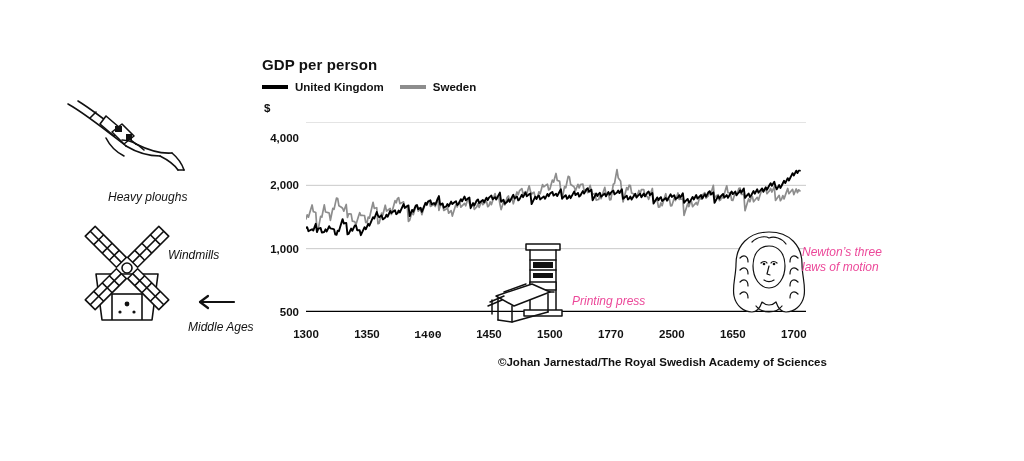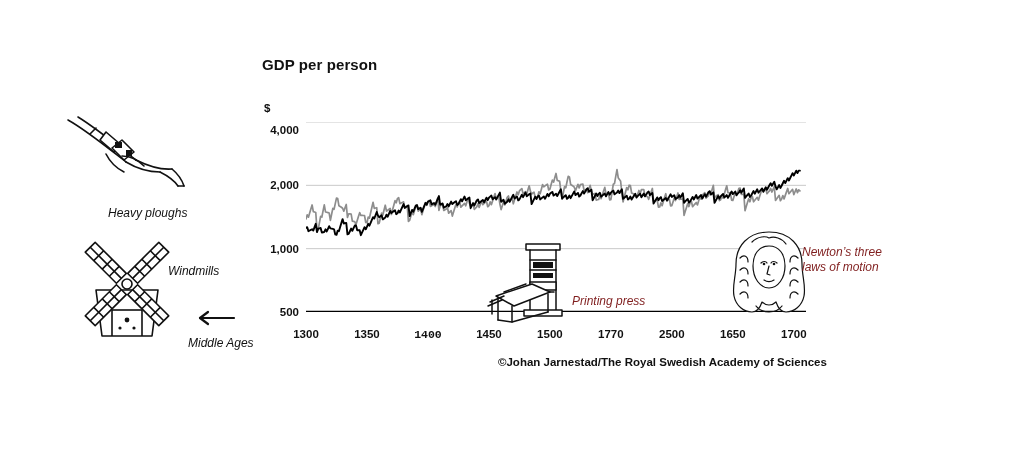--- a/index.html
+++ b/index.html
@@ -19,21 +19,21 @@
   #stage {
     position: absolute;
     left: 0; top: 0;
     width: 1024px; height: 461px;
   }
 
   
   .illus-col {
     position: absolute;
     left: 60px;
-    top: 114px;
+    top: 98px;
     width: 200px;
     height: 250px;
   }
   .illus-caption {
     position: absolute;
     font-style: italic;
     font-size: 12px;
     color: #111;
     white-space: nowrap;
   }
@@ -118,21 +118,21 @@
     font-size: 11.5px;
     font-weight: bold;
     white-space: nowrap;
   }
 
   .annot {
     position: absolute;
     font-style: italic;
     font-size: 12px;
     line-height: 1.25;
-    color: #7f1d1d;
+    color: #ec4899;
   }
   .annot-press { left: 572px; top: 294px; }
   .annot-newton { left: 802px; top: 245px; width: 110px; }
 
   .credit {
     position: absolute;
     left: 498px;
     top: 356px;
     font-size: 11.5px;
     font-weight: bold;
@@ -220,39 +220,49 @@
         </g>
       </svg>
     </div>
     <div class="illus-caption cap-middleages">Middle Ages</div>
   </div>
 
   <div class="chart-block">
 
     <div class="chart-title">GDP per person</div>
 
+    <div class="legend">
+      <div class="legend-item">
+        <span class="legend-swatch"></span>
+        <span>United Kingdom</span>
+      </div>
+      <div class="legend-item">
+        <span class="legend-swatch grey"></span>
+        <span>Sweden</span>
+      </div>
+    </div>
 
     <div class="unit-label">$</div>
 
     <div class="plot-area" id="plot-area">
       <svg class="plot-svg" id="plot-svg" width="500" height="190" viewBox="0 0 500 190">
         <g id="gridlines">
             <line x1="0" x2="500" y1="126.66666666666667" y2="126.66666666666667" stroke="#c9c9c9" stroke-width="1"></line>
             <line x1="0" x2="500" y1="63.33333333333334" y2="63.33333333333334" stroke="#c9c9c9" stroke-width="1"></line>
             <line x1="0" x2="500" y1="0" y2="0" stroke="#c9c9c9" stroke-width="1"></line>
           </g>
         <polyline id="series-sweden" fill="none" stroke="#8d8d8d" stroke-width="1.7" stroke-linejoin="round" stroke-linecap="round" points="0.00,96.95 1.22,92.77 2.44,95.15 3.66,91.00 4.88,86.94 6.10,82.97 7.32,89.69 8.54,90.05 9.76,90.54 10.98,107.32 12.20,107.68 13.41,100.93 14.63,94.45 15.85,95.03 17.07,88.84 18.29,82.87 19.51,89.97 20.73,90.21 21.95,90.58 23.17,91.09 24.39,98.38 25.61,92.26 26.83,86.35 28.05,87.28 29.27,81.58 30.49,76.07 31.71,76.62 32.93,83.78 34.15,84.45 35.37,85.27 36.59,86.24 37.80,89.24 39.02,85.83 40.24,82.49 41.46,95.41 42.68,91.80 43.90,91.83 45.12,91.98 46.34,99.10 47.56,99.34 48.78,99.71 50.00,102.56 51.22,98.50 52.44,94.52 53.66,90.64 54.88,93.49 56.10,93.45 57.32,93.52 58.54,93.70 59.76,100.50 60.98,100.76 62.20,95.13 63.41,96.17 64.63,90.73 65.85,85.45 67.07,80.32 68.29,86.36 69.51,86.01 70.73,85.73 71.95,101.78 73.17,101.29 74.39,96.10 75.61,91.06 76.83,93.00 78.05,88.05 79.27,83.24 80.49,89.20 81.71,88.23 82.93,87.33 84.15,86.52 85.37,92.46 86.59,87.75 87.80,83.17 89.02,78.69 90.24,80.84 91.46,76.43 92.68,75.76 93.90,81.67 95.12,81.00 96.34,80.41 97.56,79.90 98.78,85.47 100.00,84.60 101.22,83.80 102.44,99.34 103.66,98.28 104.88,94.04 106.10,89.90 107.32,92.72 108.54,88.59 109.76,84.56 110.98,83.46 112.20,89.12 113.41,87.99 114.63,86.94 115.85,92.65 117.07,88.53 118.29,84.51 119.51,80.58 120.73,83.25 121.95,79.33 123.17,78.59 124.39,84.45 125.61,83.70 126.83,83.04 128.05,82.45 129.27,84.58 130.49,80.31 131.71,76.12 132.93,88.33 134.15,83.94 135.37,83.09 136.59,82.32 137.80,88.51 139.02,87.74 140.24,87.05 141.46,85.74 142.68,91.20 143.90,89.85 145.12,88.57 146.34,94.06 147.56,90.04 148.78,86.11 150.00,82.26 151.22,85.03 152.44,81.19 153.66,79.90 154.88,85.21 156.10,83.88 157.32,82.62 158.54,81.43 159.76,83.83 160.98,79.80 162.20,75.85 163.41,81.23 164.63,84.14 165.85,82.84 167.07,81.62 168.29,87.36 169.51,86.11 170.73,84.93 171.95,81.76 173.17,85.38 174.39,82.17 175.61,79.03 176.83,82.67 178.05,81.45 179.27,80.30 180.49,79.22 181.71,84.76 182.93,83.65 184.15,79.85 185.37,82.67 186.59,78.87 187.80,75.14 189.02,71.50 190.24,76.64 191.46,75.31 192.68,74.03 193.90,82.08 195.12,87.62 196.34,83.69 197.56,79.84 198.78,82.99 200.00,79.14 201.22,75.37 202.44,73.93 203.66,79.29 204.88,77.81 206.10,76.40 207.32,81.78 208.54,77.76 209.76,73.82 210.98,69.98 212.20,72.77 213.41,68.93 214.63,67.71 215.85,66.56 217.07,71.87 218.29,70.69 219.51,69.57 220.73,71.92 221.95,67.80 223.17,63.78 224.39,69.13 225.61,71.99 226.83,71.02 228.05,70.13 229.27,76.25 230.49,75.35 231.71,74.54 232.93,69.76 234.15,71.86 235.37,67.17 236.59,62.59 237.80,64.86 239.02,63.89 240.24,62.99 241.46,62.17 242.68,68.00 243.90,67.17 245.12,62.58 246.34,58.11 247.56,60.17 248.78,55.76 250.00,51.45 251.22,58.35 252.44,58.80 253.66,59.39 254.88,69.41 256.10,77.00 257.32,70.74 258.54,64.70 259.76,65.80 260.98,59.97 262.20,54.33 263.41,54.95 264.63,62.48 265.85,63.23 267.07,64.15 268.29,65.24 269.51,68.71 270.73,65.50 271.95,62.35 273.17,65.85 274.39,62.66 275.61,62.29 276.83,62.02 278.05,68.26 279.27,68.01 280.49,67.86 281.71,70.67 282.93,66.97 284.15,63.35 285.37,69.12 286.59,72.39 287.80,71.88 289.02,71.48 290.24,78.13 291.46,77.75 292.68,77.48 293.90,73.65 295.12,76.68 296.34,72.85 297.56,69.09 298.78,65.42 300.00,71.80 301.22,71.51 302.44,71.33 303.66,77.84 304.88,77.69 306.10,69.75 307.32,62.19 308.54,61.43 309.76,54.39 310.98,47.65 312.20,55.70 313.41,57.38 314.63,59.27 315.85,70.75 317.07,79.90 318.29,74.99 319.51,70.21 320.73,65.56 321.95,67.81 323.17,63.21 324.39,63.65 325.61,71.01 326.83,71.56 328.05,72.25 329.27,73.11 330.49,76.01 331.71,72.20 332.93,68.47 334.15,71.44 335.37,67.71 336.59,67.63 337.80,67.65 339.02,74.24 340.24,74.32 341.46,74.51 342.68,77.34 343.90,73.63 345.12,70.00 346.34,66.45 347.56,79.09 348.78,78.71 350.00,78.44 351.22,78.28 352.44,85.03 353.66,84.91 354.88,80.84 356.10,83.66 357.32,79.60 358.54,75.62 359.76,71.74 360.98,78.06 362.20,77.68 363.41,77.40 364.63,83.85 365.85,83.60 367.07,79.67 368.29,75.83 369.51,78.54 370.73,74.71 371.95,70.96 373.17,77.30 374.39,77.13 375.61,77.06 376.83,77.09 378.05,93.37 379.27,89.33 380.49,85.38 381.71,81.52 382.93,84.56 384.15,80.70 385.37,79.27 386.59,84.72 387.80,83.26 389.02,81.86 390.24,80.52 391.46,82.98 392.68,78.73 393.90,74.57 395.12,77.15 396.34,73.02 397.56,71.81 398.78,70.66 400.00,76.06 401.22,74.89 402.44,73.78 403.66,69.53 404.88,71.70 406.10,67.50 407.32,63.38 408.54,75.55 409.76,74.49 410.98,73.51 412.20,72.61 413.41,78.63 414.63,77.71 415.85,73.47 417.07,76.15 418.29,71.92 419.51,67.80 420.73,63.76 421.95,70.61 423.17,70.75 424.39,71.02 425.61,78.07 426.83,78.42 428.05,74.59 429.27,70.84 430.49,73.66 431.71,69.90 432.93,66.23 434.15,66.10 435.37,72.39 436.59,72.30 437.80,72.31 439.02,88.64 440.24,84.57 441.46,80.59 442.68,76.70 443.90,79.75 445.12,75.85 446.34,74.37 447.56,79.79 448.78,78.26 450.00,76.80 451.22,75.41 452.44,78.21 453.66,74.26 454.88,70.39 456.10,66.61 457.32,69.41 458.54,67.95 459.76,66.55 460.98,71.72 462.20,70.28 463.41,68.91 464.63,66.27 465.85,70.03 467.07,67.34 468.29,64.71 469.51,78.39 470.73,76.65 471.95,74.99 473.17,73.38 474.39,78.71 475.61,77.06 476.83,73.53 478.05,76.94 479.27,73.38 480.49,69.90 481.71,66.49 482.93,71.76 484.15,70.24 485.37,68.78 486.59,67.38 487.80,72.56 489.02,69.71 490.24,66.93 491.46,70.71 492.68,67.88 493.90,68.99"></polyline>
         <polyline id="series-uk" fill="none" stroke="#000000" stroke-width="1.9" stroke-linejoin="round" stroke-linecap="round" points="0.00,105.86 1.22,105.17 2.44,109.21 3.66,108.52 4.88,107.85 6.10,107.23 7.32,108.48 8.54,105.10 9.76,101.78 10.98,110.15 12.20,106.75 13.41,106.35 14.63,106.01 15.85,110.58 17.07,110.25 18.29,109.96 19.51,107.29 20.73,109.46 21.95,106.80 23.17,104.17 24.39,106.38 25.61,106.61 26.83,106.92 28.05,107.29 29.27,112.44 30.49,112.88 31.71,108.63 32.93,109.20 34.15,105.07 35.37,101.04 36.59,97.11 37.80,101.46 39.02,101.15 40.24,100.89 41.46,112.32 42.68,111.94 43.90,109.24 45.12,106.57 46.34,108.83 47.56,106.16 48.78,103.53 50.00,103.48 51.22,108.28 52.44,108.25 53.66,108.29 54.88,113.17 56.10,110.46 57.32,107.80 58.54,105.17 59.76,107.29 60.98,104.66 62.20,101.78 63.41,103.66 64.63,100.79 65.85,97.96 67.07,95.18 68.29,96.53 69.51,93.24 70.73,90.01 71.95,93.51 73.17,95.17 74.39,94.24 75.61,93.35 76.83,97.38 78.05,96.47 79.27,95.60 80.49,92.70 81.71,94.66 82.93,91.78 84.15,88.94 85.37,90.94 86.59,90.02 87.80,89.14 89.02,88.29 90.24,92.19 91.46,91.33 92.68,88.50 93.90,90.43 95.12,87.61 96.34,84.83 97.56,82.09 98.78,85.90 100.00,85.03 101.22,84.19 102.44,83.38 103.66,94.09 104.88,90.96 106.10,87.88 107.32,89.76 108.54,86.70 109.76,83.69 110.98,82.98 112.20,87.12 113.41,86.40 114.63,85.72 115.85,89.88 117.07,86.82 118.29,83.82 119.51,80.86 120.73,82.67 121.95,79.73 123.17,79.02 124.39,78.36 125.61,82.37 126.83,81.69 128.05,81.06 129.27,82.78 130.49,79.84 131.71,76.95 132.93,74.10 134.15,82.79 135.37,82.08 136.59,81.41 137.80,85.70 139.02,85.02 140.24,84.39 141.46,81.98 142.68,84.42 143.90,82.00 145.12,79.61 146.34,82.07 147.56,81.07 148.78,80.12 150.00,79.19 151.22,83.03 152.44,82.09 153.66,79.60 154.88,77.15 156.10,79.38 157.32,76.92 158.54,74.49 159.76,78.25 160.98,77.31 162.20,76.41 163.41,75.54 164.63,86.21 165.85,83.64 167.07,81.11 168.29,83.53 169.51,80.99 170.73,78.48 171.95,77.39 173.17,81.16 174.39,80.05 175.61,78.97 176.83,77.92 178.05,80.34 179.27,77.96 180.49,75.62 181.71,78.04 182.93,75.69 184.15,74.62 185.37,73.59 186.59,77.24 187.80,76.18 189.02,75.16 190.24,77.52 191.46,75.18 192.68,72.88 193.90,70.60 195.12,79.89 196.34,78.83 197.56,77.81 198.78,81.74 200.00,80.69 201.22,79.68 202.44,77.31 203.66,79.80 204.88,77.41 206.10,75.06 207.32,72.74 208.54,76.54 209.76,75.54 210.98,74.58 212.20,78.39 213.41,77.41 214.63,75.07 215.85,72.76 217.07,75.15 218.29,72.83 219.51,70.54 220.73,74.28 221.95,73.31 223.17,72.37 224.39,71.46 225.61,82.13 226.83,79.60 228.05,77.10 229.27,74.65 230.49,77.07 231.71,74.59 232.93,73.58 234.15,77.44 235.37,76.40 236.59,75.40 237.80,74.43 239.02,76.78 240.24,74.32 241.46,71.90 242.68,74.27 243.90,71.84 245.12,70.85 246.34,69.89 247.56,73.63 248.78,72.65 250.00,71.70 251.22,74.10 252.44,71.79 253.66,69.51 254.88,67.26 256.10,76.61 257.32,75.42 258.54,74.26 259.76,73.14 260.98,76.89 262.20,75.75 263.41,73.51 264.63,76.14 265.85,73.88 267.07,71.65 268.29,69.45 269.51,73.14 270.73,72.01 271.95,70.91 273.17,74.61 274.39,73.49 275.61,71.28 276.83,69.10 278.05,71.63 279.27,69.44 280.49,67.27 281.71,66.22 282.93,69.80 284.15,68.73 285.37,67.69 286.59,78.25 287.80,75.96 289.02,73.69 290.24,71.46 291.46,74.12 292.68,71.86 293.90,70.82 295.12,74.67 296.34,73.61 297.56,72.58 298.78,71.59 300.00,74.27 301.22,72.14 302.44,70.04 303.66,72.73 304.88,70.61 306.10,69.60 307.32,68.63 308.54,72.36 309.76,71.37 310.98,70.41 312.20,68.46 313.41,71.13 314.63,69.15 315.85,67.21 317.07,76.88 318.29,75.79 319.51,74.73 320.73,73.71 321.95,77.58 323.17,76.53 324.39,74.59 325.61,77.54 326.83,75.57 328.05,73.63 329.27,71.72 330.49,75.32 331.71,74.10 332.93,72.91 334.15,71.74 335.37,75.30 336.59,73.38 337.80,71.50 339.02,74.33 340.24,72.42 341.46,70.54 342.68,69.50 343.90,73.10 345.12,72.04 346.34,71.02 347.56,81.63 348.78,79.51 350.00,77.43 351.22,75.38 352.44,78.23 353.66,76.15 354.88,75.13 356.10,79.01 357.32,77.98 358.54,76.97 359.76,76.00 360.98,78.67 362.20,76.51 363.41,74.38 364.63,72.28 365.85,74.91 367.07,74.03 368.29,73.18 369.51,77.07 370.73,76.20 371.95,75.38 373.17,73.18 374.39,75.63 375.61,73.42 376.83,71.24 378.05,80.73 379.27,79.44 380.49,78.19 381.71,76.97 382.93,80.66 384.15,79.42 385.37,77.14 386.59,74.90 387.80,77.48 389.02,75.22 390.24,73.00 391.46,76.61 392.68,75.39 393.90,74.20 395.12,73.04 396.34,76.60 397.56,74.37 398.78,72.16 400.00,74.69 401.22,72.47 402.44,70.28 403.66,69.14 404.88,72.64 406.10,71.47 407.32,70.33 408.54,80.86 409.76,78.54 410.98,76.25 412.20,74.00 413.41,76.66 414.63,74.39 415.85,73.15 417.07,71.94 418.29,75.56 419.51,74.33 420.73,73.13 421.95,75.83 423.17,73.68 424.39,71.56 425.61,69.47 426.83,72.13 428.05,70.82 429.27,69.54 430.49,72.99 431.71,71.69 432.93,70.41 434.15,68.25 435.37,70.74 436.59,68.56 437.80,66.41 439.02,75.95 440.24,74.45 441.46,72.97 442.68,71.52 443.90,75.00 445.12,73.52 446.34,71.29 447.56,69.08 448.78,71.71 450.00,69.49 451.22,67.29 452.44,70.70 453.66,69.25 454.88,67.84 456.10,66.44 457.32,69.80 458.54,67.51 459.76,65.25 460.98,67.74 462.20,65.46 463.41,63.22 464.63,61.20 465.85,63.83 467.07,61.79 468.29,59.77 469.51,64.47 470.73,67.30 471.95,65.17 473.17,63.07 474.39,65.91 475.61,63.78 476.83,61.25 478.05,58.76 479.27,61.11 480.49,58.60 481.71,56.13 482.93,58.50 484.15,56.02 485.37,53.58 486.59,51.17 487.80,53.51 489.02,51.09 490.24,48.70 491.46,51.07 492.68,48.67 493.90,48.60"></polyline>
         <line id="axis-x" x1="0" y1="190" x2="500" y2="190" stroke="#000" stroke-width="2.4"></line>
       </svg>
       <div id="ytick-layer">
           <div class="ytick" style="top: 190px;">500</div>
           <div class="ytick" style="top: 126.667px;">1,000</div>
           <div class="ytick" style="top: 63.3333px;">2,000</div>
-          <div class="ytick" style="top: 8px; text-align: center;">4,000</div>
+          <div class="ytick" style="top: 16px; text-align: center;">4,000</div>
         </div>
       <div id="xtick-layer">
           <div class="xtick" style="left: 0px;">1300</div>
           <div class="xtick" style="left: 60.9756px;">1350</div>
           <div class="xtick" style="left: 121.951px; font-family: Liberation Mono, monospace;">1400</div>
           <div class="xtick" style="left: 182.927px;">1450</div>
           <div class="xtick" style="left: 243.902px;">1500</div>
           <div class="xtick" style="left: 304.878px;">1770</div>
           <div class="xtick" style="left: 365.854px;">2500</div>
           <div class="xtick" style="left: 426.829px;">1650</div>

